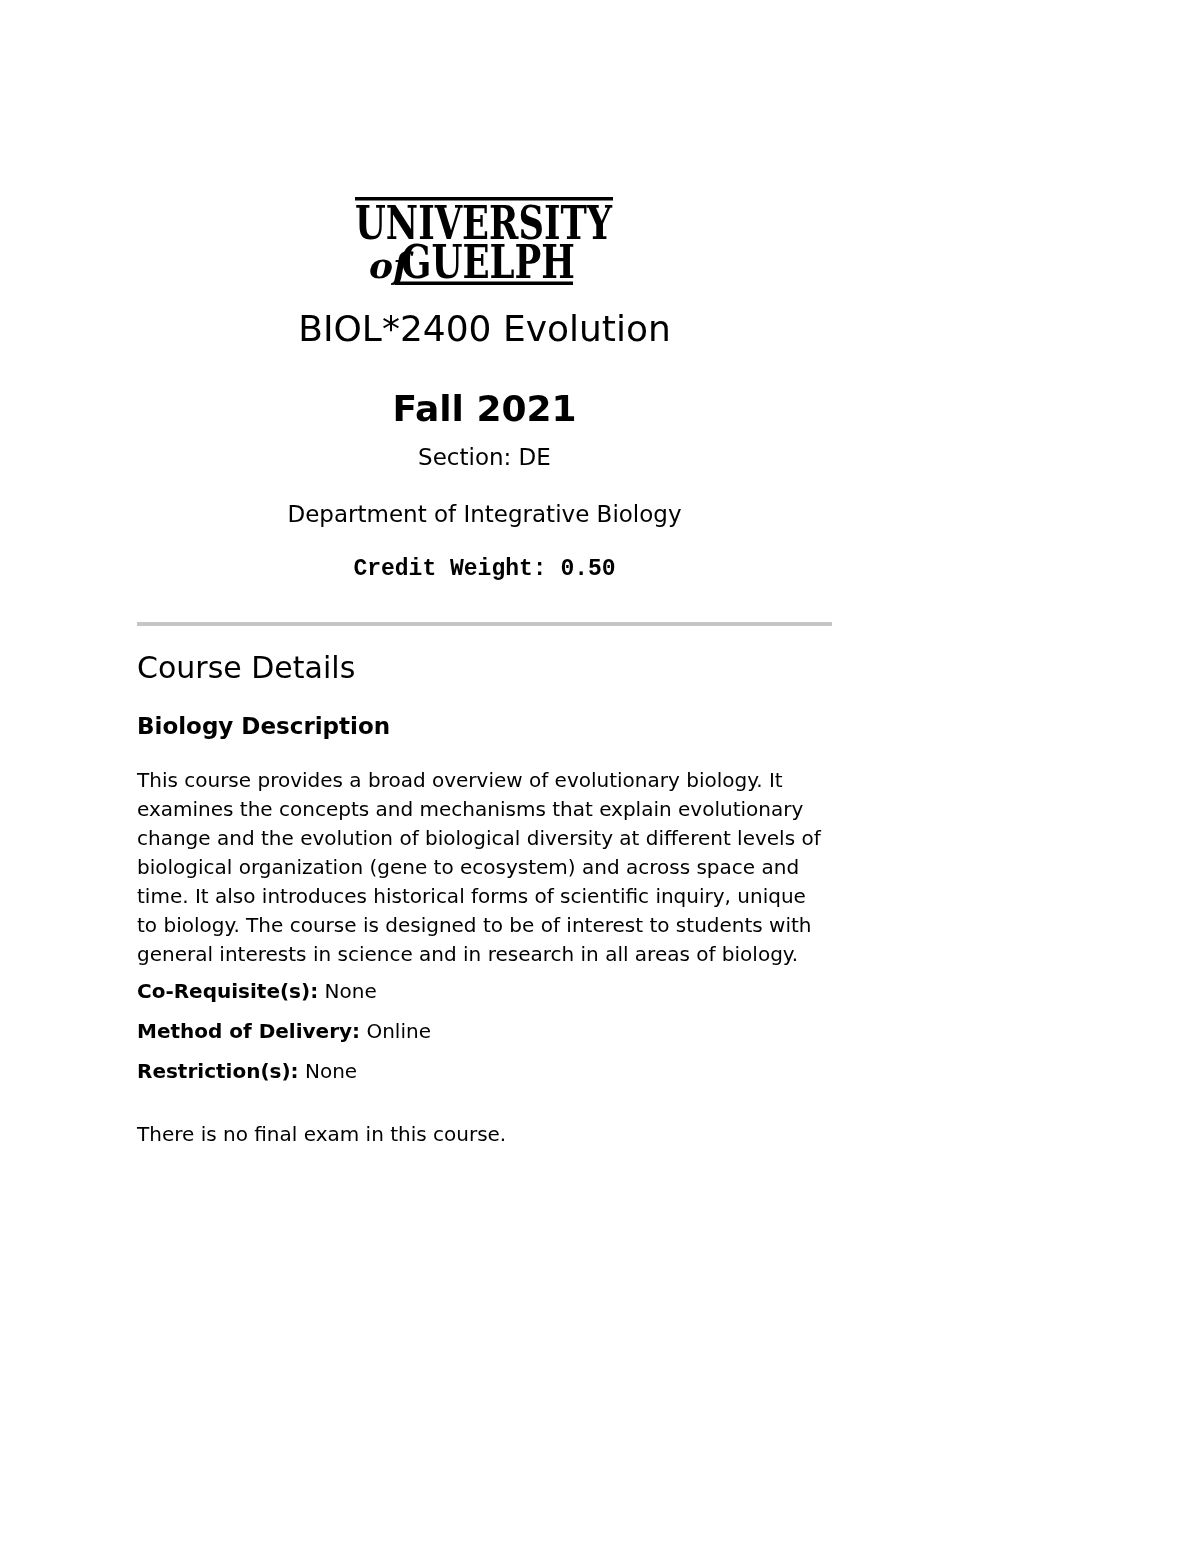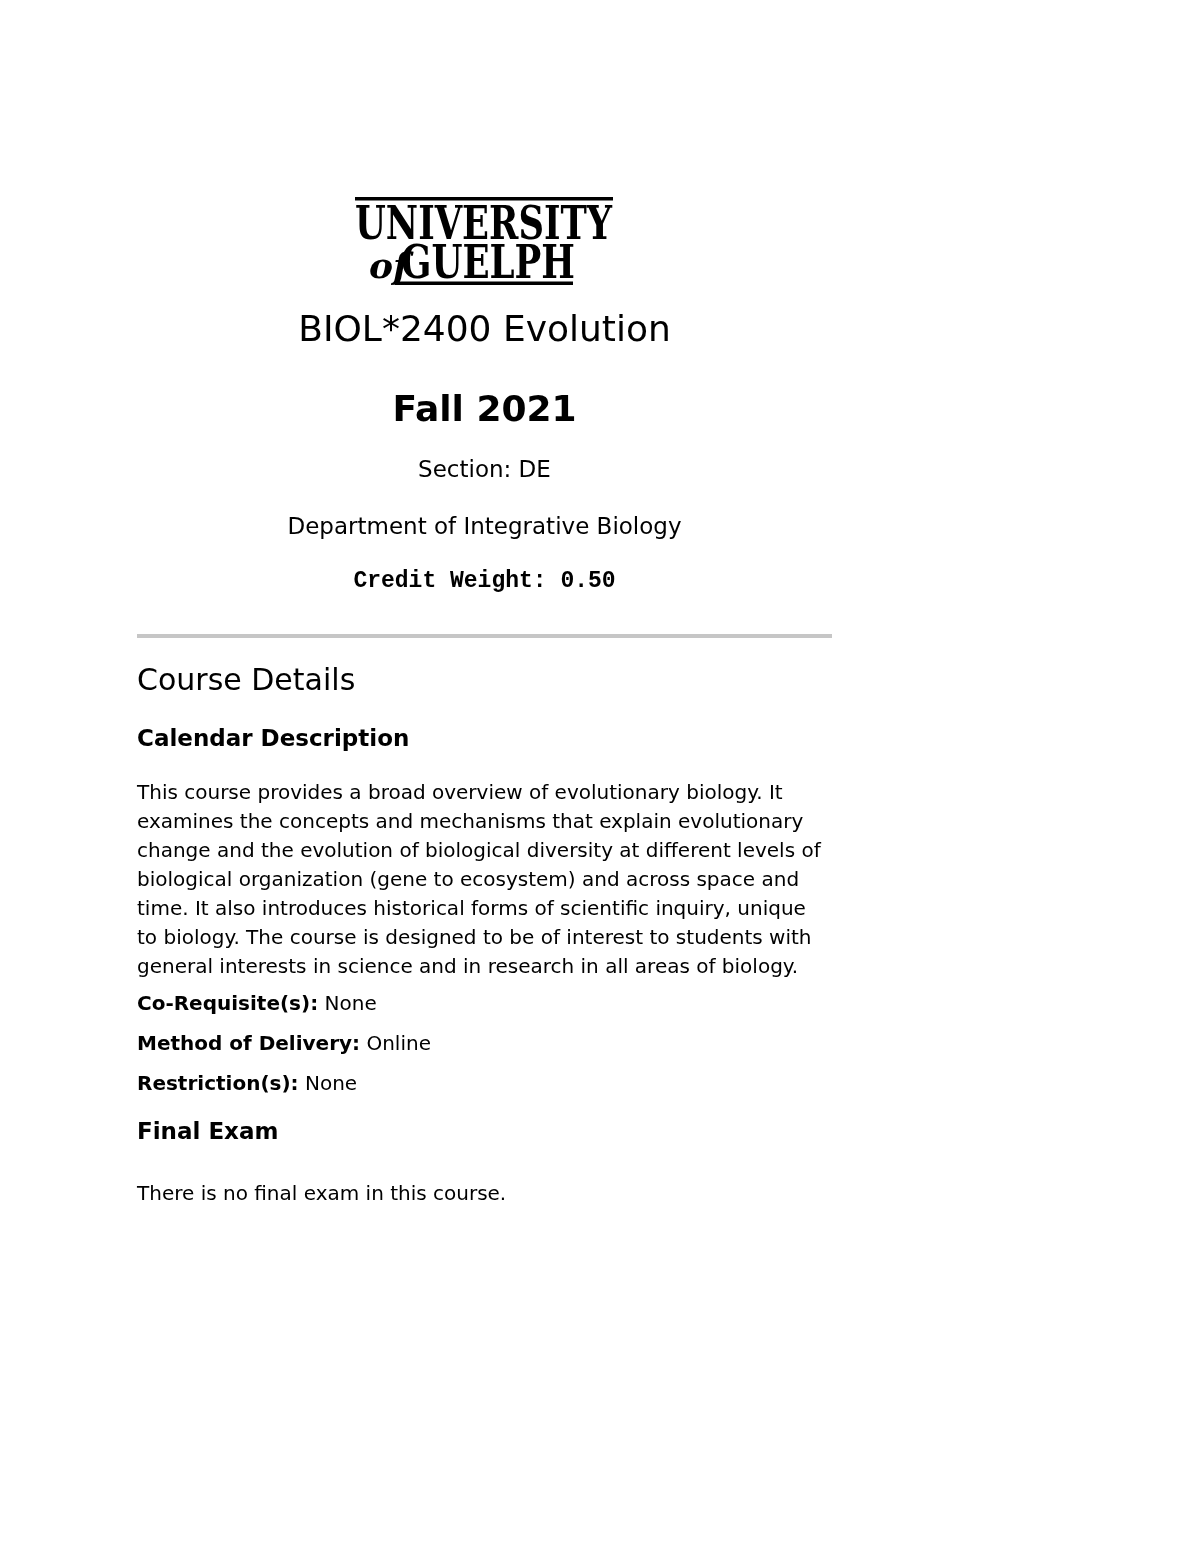--- a/index.html
+++ b/index.html
@@ -46,21 +46,21 @@
   h1.term-title {
     font-size: 36px;
     font-weight: 700;
     line-height: 41px;
     margin: 39px 0 0 0;
   }
   p.subline {
     font-size: 23px;
     font-weight: 400;
     line-height: 28px;
-    margin: 26px 0 0 0;
+    margin: 14px 0 0 0;
   }
   p.subline.department { margin-top: 29px; }
   p.subline.credit {
     margin-top: 27px;
     font-weight: 700;
     font-family: Liberation Mono, monospace;
   }
 
   hr.divider {
     border: none;
@@ -126,33 +126,32 @@
     <p class="subline section">Section: DE</p>
     <p class="subline department">Department of Integrative Biology</p>
     <p class="subline credit">Credit Weight: 0.50</p>
   </header>
 
   <hr class="divider">
 
   <main>
     <h2 class="section-heading">Course Details</h2>
 
-    <h3 class="sub-heading">Calendar Description</h3>
+    <h3 class="sub-heading">Biology Description</h3>
     <p class="body-text">This course provides a broad overview of evolutionary biology. It examines the concepts and mechanisms that explain evolutionary change and the evolution of biological diversity at different levels of biological organization (gene to ecosystem) and across space and time. It also introduces historical forms of scientific inquiry, unique to biology. The course is designed to be of interest to students with general interests in science and in research in all areas of biology.</p>
 
     <p class="attr-line">
       <strong>Co-Requisite(s):</strong>
       <span>None</span>
     </p>
     <p class="attr-line">
       <strong>Method of Delivery:</strong>
       <span>Online</span>
     </p>
     <p class="attr-line">
       <strong>Restriction(s):</strong>
       <span>None</span>
     </p>
 
-    <h3 class="final-exam-heading">Final Exam</h3>
     <p class="final-exam-text">There is no final exam in this course.</p>
   </main>
 
 </div>
 
 </body></html>

